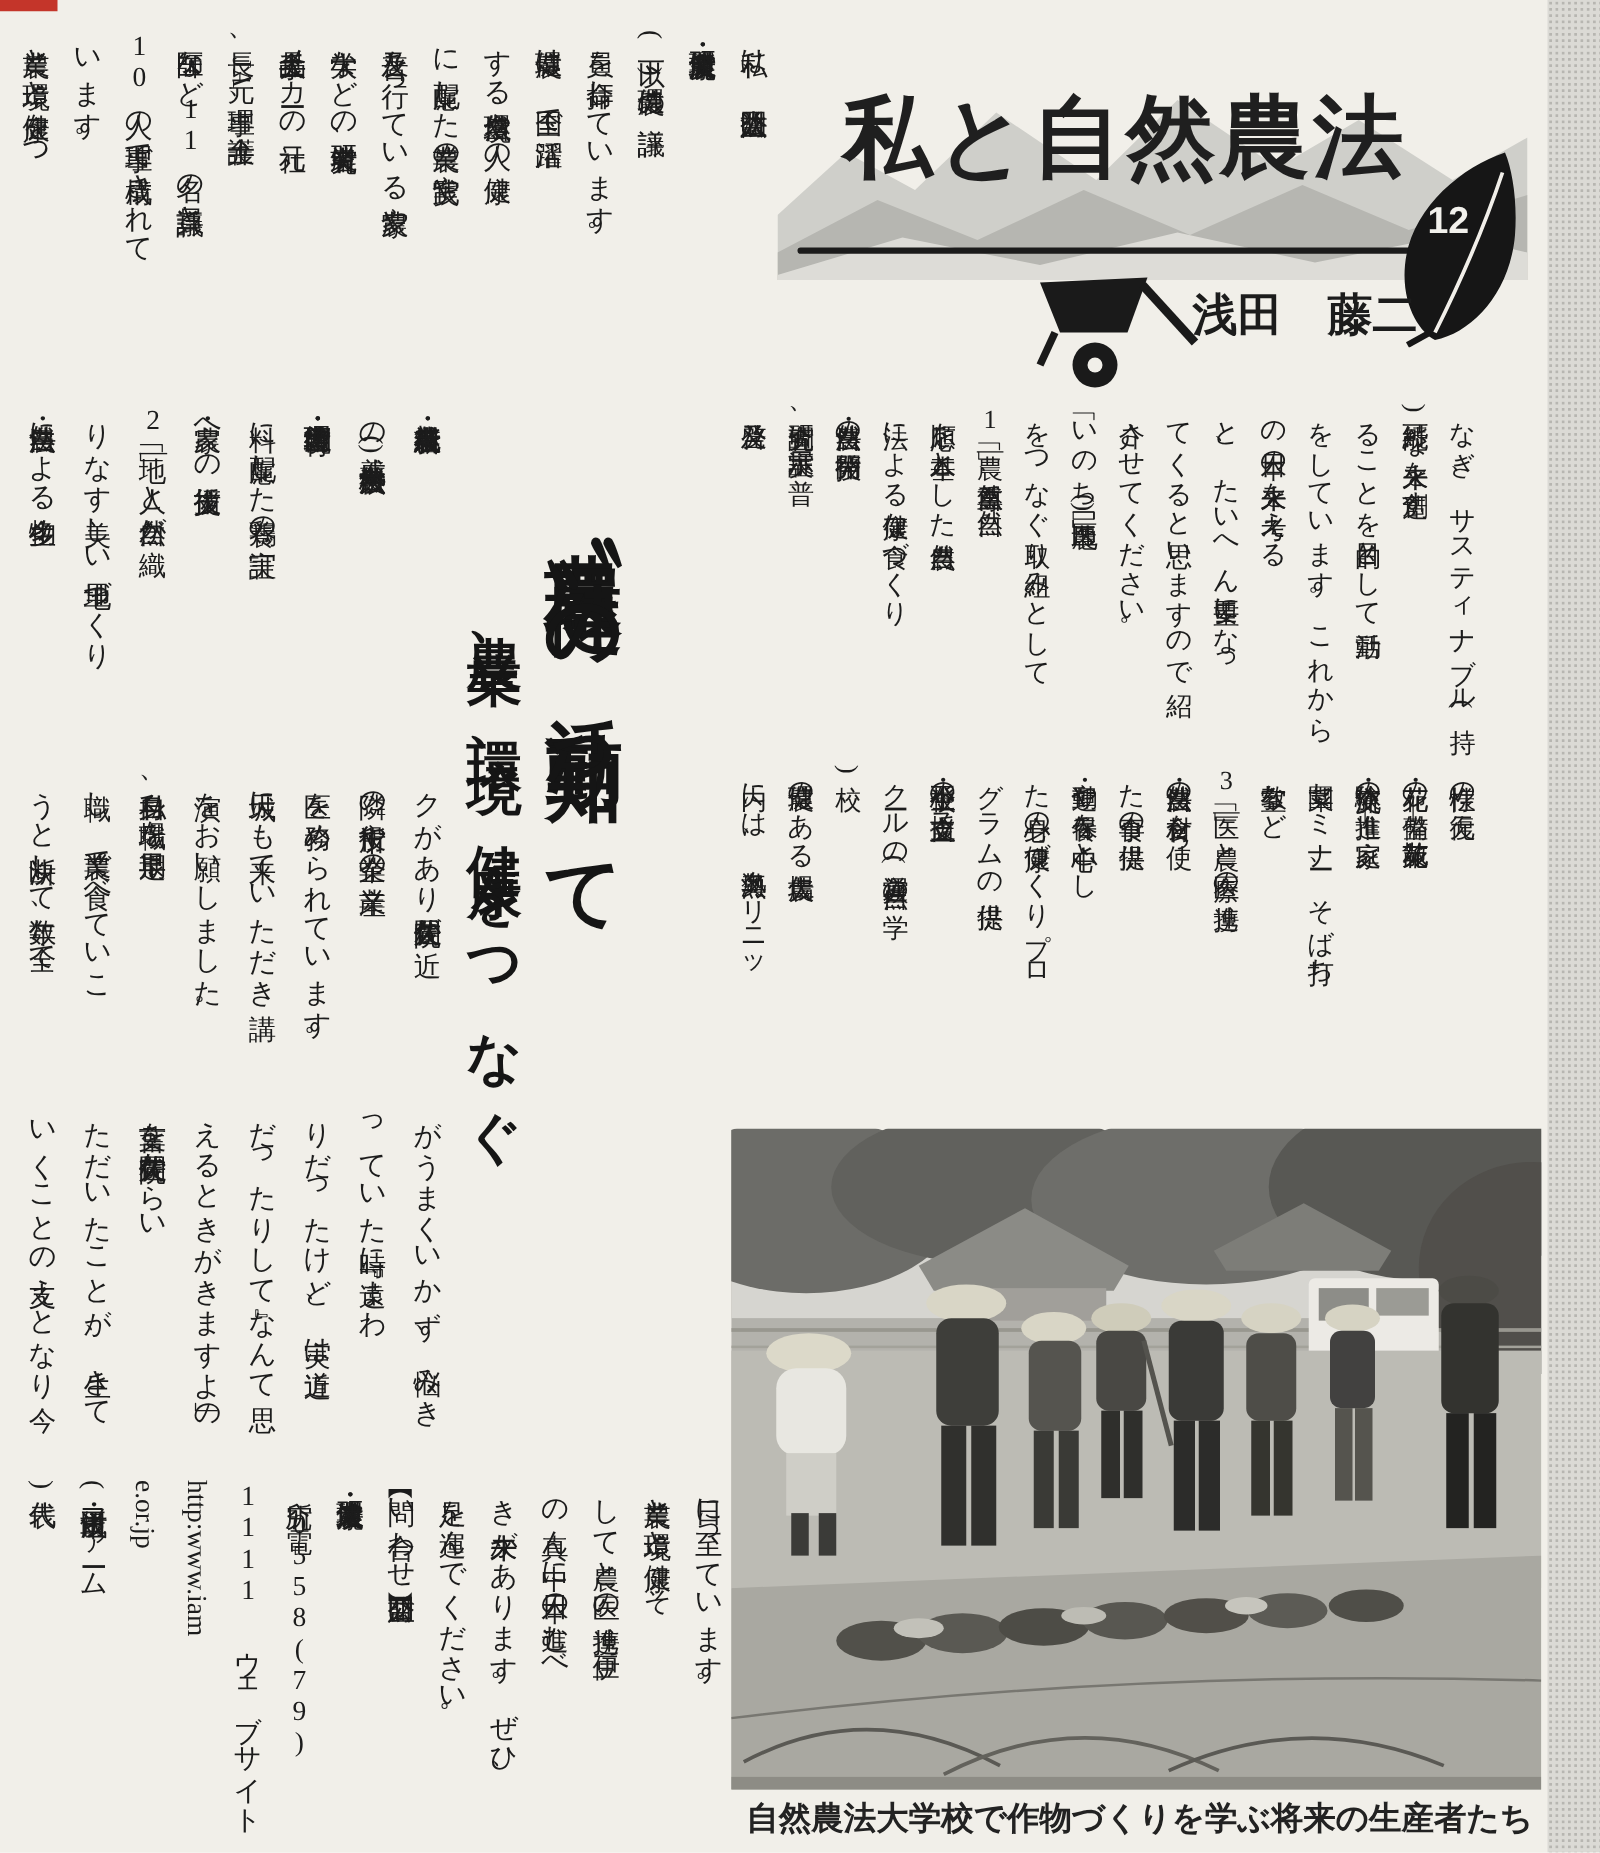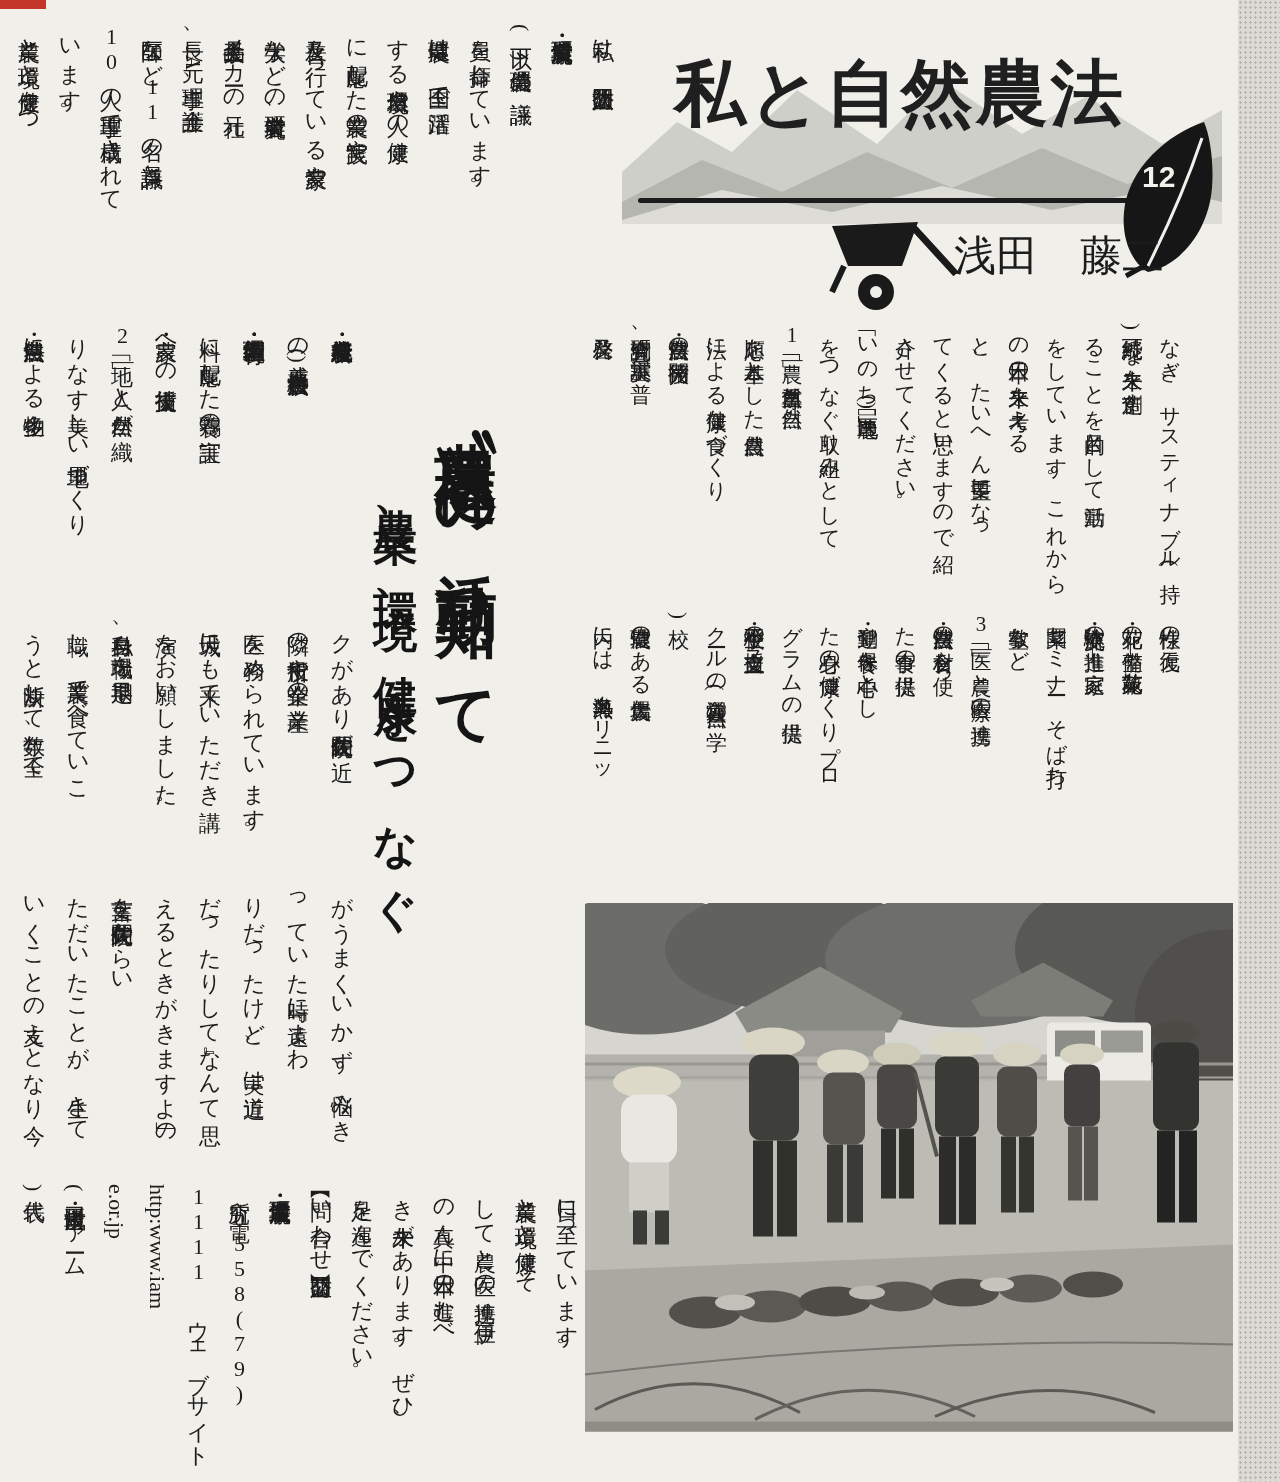--- a/index.html
+++ b/index.html
@@ -34,28 +34,28 @@
   .up{text-orientation:upright;}
 
   
   .hl{position:absolute;writing-mode:vertical-rl;font-weight:bold;color:#151515;}
   .hl-main{left:424px;top:380px;height:814px;font-size:62px;letter-spacing:0.2em;}
   .hl-sub{left:366px;top:474px;height:726px;font-size:44px;letter-spacing:0.3em;}
 
   
   .masthead{position:absolute;left:622px;top:26px;width:612px;height:294px;}
   .mast-art{position:absolute;left:0;top:26px;}
-  .mast-title{position:absolute;left:52px;top:20px;font-size:72px;font-weight:bold;
+  .mast-title{position:absolute;left:52px;top:36px;font-size:72px;font-weight:bold;
         letter-spacing:3px;color:#1f1f1f;white-space:nowrap;}
   .mast-rule{position:absolute;left:16px;top:172px;width:548px;height:5px;background:#1b1b1b;border-radius:3px;}
   .leaf-wrap{position:absolute;left:486px;top:90px;width:112px;height:162px;}
   .leaf-num{position:absolute;left:34px;top:44px;color:#f2f1ec;font-size:30px;font-weight:bold;
         font-family:Liberation Sans, sans-serif;}
   .barrow{position:absolute;left:192px;top:182px;}
-  .mast-author{position:absolute;left:332px;top:202px;font-size:42px;font-weight:normal;white-space:nowrap;}
+  .mast-author{position:absolute;left:332px;top:202px;font-size:36px;font-weight:bold;white-space:nowrap;}
 
   
   .photo{position:absolute;left:585px;top:903px;width:648px;height:530px;}
   .caption{position:absolute;left:597px;top:1437px;font-size:26px;font-weight:600;
         font-family:"Liberation Sans","DejaVu Sans",sans-serif;color:#222;white-space:nowrap;}
 </style>
 </head>
 <body>
 
 <div class="page">
@@ -278,14 +278,15 @@
       <ellipse cx="282" cy="388" rx="18" ry="7" fill="#bdbcb4"></ellipse>
       <ellipse cx="412" cy="380" rx="17" ry="7" fill="#c6c5bd"></ellipse>
     </g>
 
     <path d="M10,505 Q110,452 215,508" stroke="#5a5954" stroke-width="3" fill="none"></path>
     <path d="M170,515 Q280,458 390,512" stroke="#63625c" stroke-width="3" fill="none"></path>
     <path d="M350,512 Q460,462 570,508" stroke="#5a5954" stroke-width="3" fill="none"></path>
     <path d="M0,470 Q330,430 648,440" stroke="#787771" stroke-width="2" fill="none"></path>
     <rect x="0" y="517" width="648" height="10" fill="#8d8c85"></rect>
   </svg>
+  <div class="caption">自然農法大学校で作物づくりを学ぶ将来の生産者たち</div>
 
 </div>
 
 </body></html>

